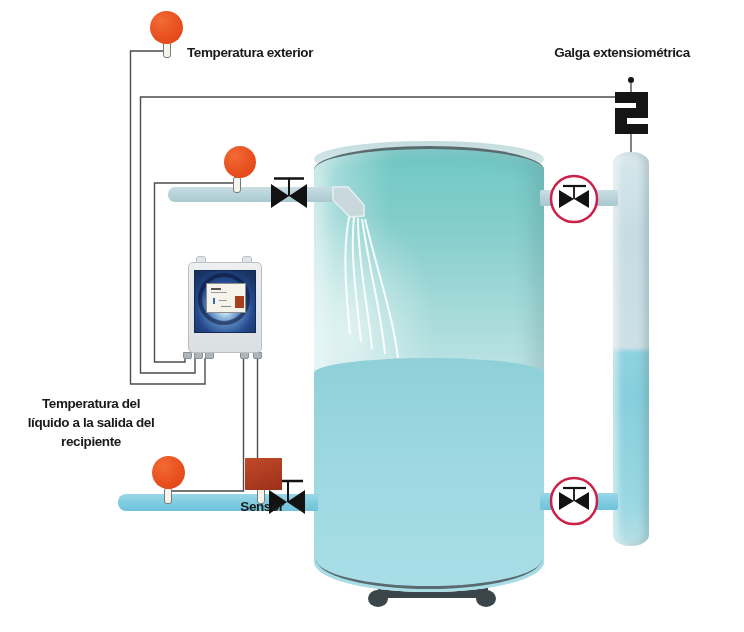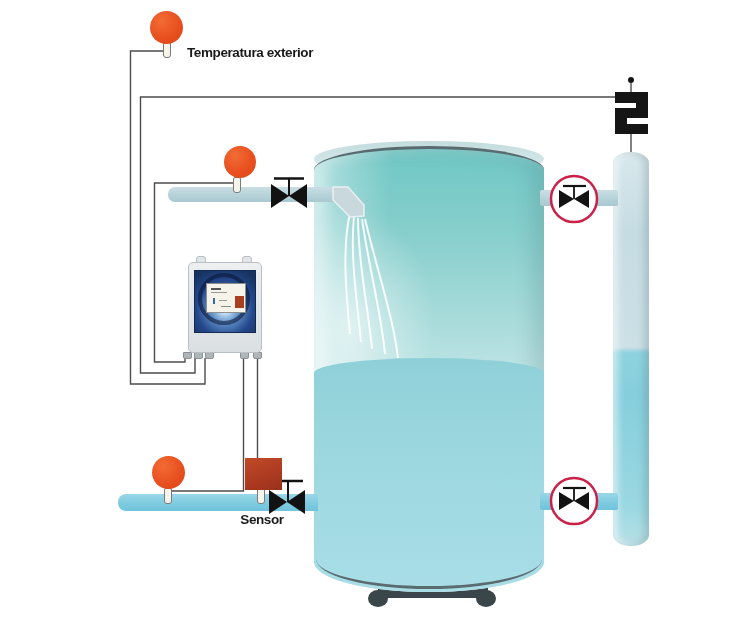--- a/index.html
+++ b/index.html
@@ -173,21 +173,25 @@
   </div>
   <div class="cconn" style="left:183px;"></div>
   <div class="cconn" style="left:194px;"></div>
   <div class="cconn" style="left:205px;"></div>
   <div class="cconn" style="left:240px;"></div>
   <div class="cconn" style="left:253px;"></div>
 
   <div class="label" style="left:187px;top:43px;">Temperatura exterior</div>
 
 
+  <div class="label" style="left:532px;top:43px;width:180px;text-align:center;">Galga extensiométrica</div>
 
   <div class="label" style="left:11px;top:394px;width:160px;text-align:center;">
+    <span class="ln">Temperatura del</span>
+    <span class="ln">líquido a la salida del</span>
+    <span class="ln">recipiente</span>
   </div>
 
-  <div class="label" style="left:202px;top:510px;width:120px;text-align:center;">
+  <div class="label" style="left:202px;top:497px;width:120px;text-align:center;">
     <span class="ln">Sensor</span>
   </div>
 
 </div>
 
 </body></html>

